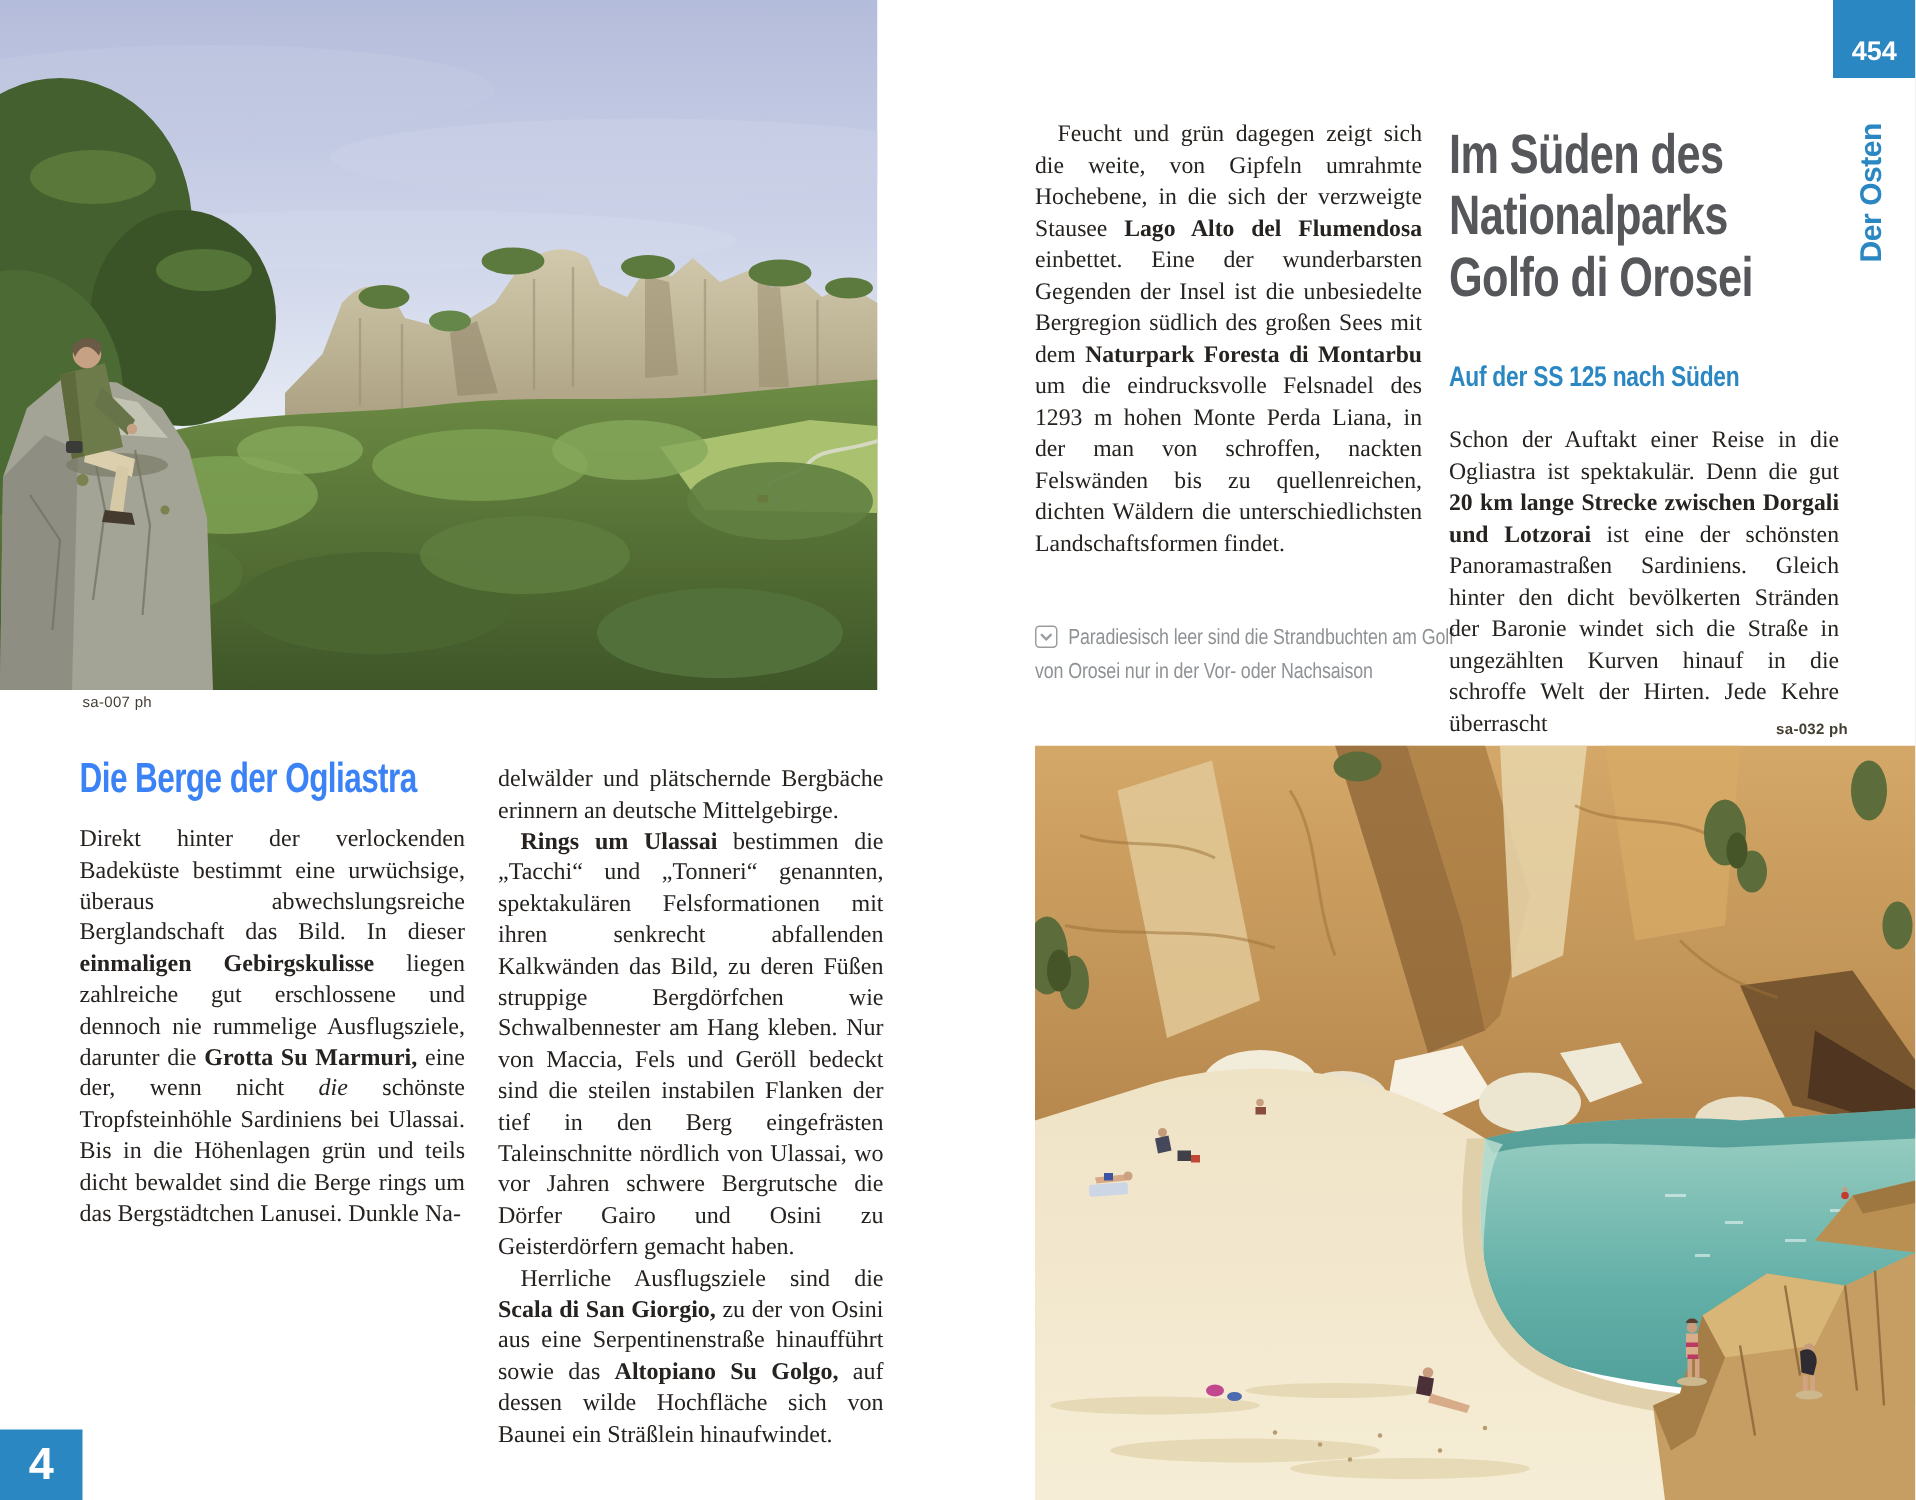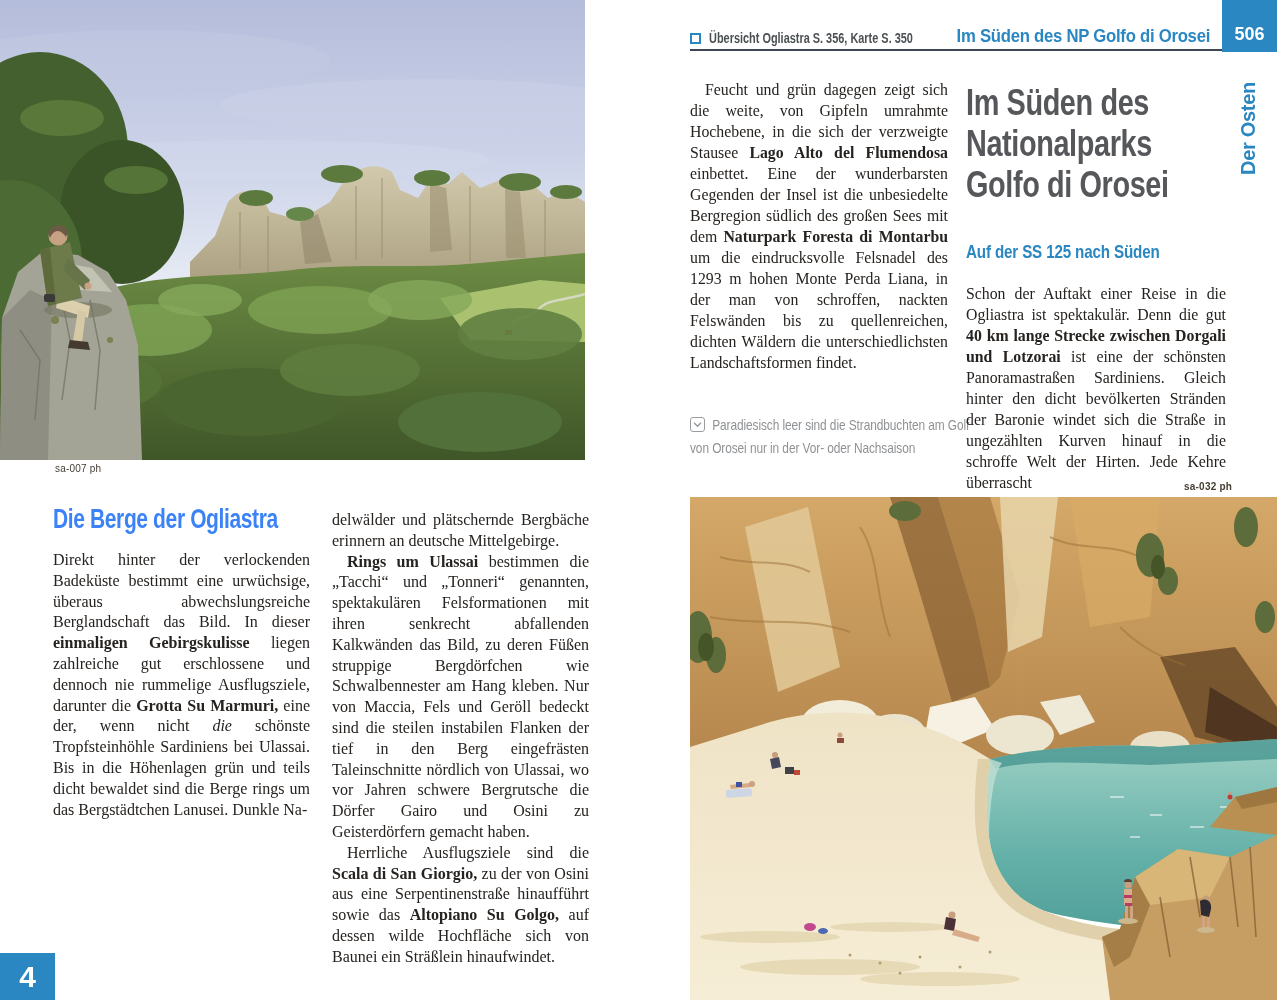--- a/index.html
+++ b/index.html
@@ -184,28 +184,21 @@
   </div>
   <div id="col2" class="bodycol">
     <p><span>delwälder und plätschernde Bergbäche erinnern an deutsche Mittelgebirge.</span></p>
     <p class="ind"><b>Rings um Ulassai</b><span> bestimmen die „Tacchi“ und „Tonneri“ genannten, spektakulären Felsformationen mit ihren senkrecht abfallenden Kalkwänden das Bild, zu deren Füßen struppige Bergdörfchen wie Schwalbennester am Hang kleben. Nur von Maccia, Fels und Geröll bedeckt sind die steilen instabilen Flanken der tief in den Berg eingefrästen Taleinschnitte nördlich von Ulassai, wo vor Jahren schwere Bergrutsche die Dörfer Gairo und Osini zu Geisterdörfern gemacht haben.</span></p>
     <p class="ind"><span>Herrliche Ausflugsziele sind die </span><b>Scala di San Giorgio,</b><span> zu der von Osini aus eine Serpentinenstraße hinaufführt sowie das </span><b>Altopiano Su Golgo,</b><span> auf dessen wilde Hochfläche sich von Baunei ein Sträßlein hinaufwindet.</span></p>
   </div>
 
 
   <div id="tab4" class="pagetab">4</div>
 
-  <div id="hdr">
-    <div id="hdrLeft">
-      <span id="hdrSquare"></span>
-      <span id="hdrLeftText">Übersicht Ogliastra S. 356, Karte S. 350</span>
-    </div>
-    <span id="hdrRight">Im Süden des NP Golfo di Orosei</span>
-  </div>
-  <div id="tab359" class="pagetab">506</div>
+  <div id="tab359" class="pagetab">454</div>
 
   <div id="midCol" class="bodycol">
     <p class="ind"><span>Feucht und grün dagegen zeigt sich die weite, von Gipfeln umrahmte Hochebene, in die sich der verzweigte Stausee </span><b>Lago Alto del Flumendosa</b><span> einbettet. Eine der wunderbarsten Gegenden der Insel ist die unbesiedelte Bergregion südlich des großen Sees mit dem </span><b>Naturpark Foresta di Montarbu</b><span> um die eindrucksvolle Felsnadel des 1293 m hohen Monte Perda Liana, in der man von schroffen, nackten Felswänden bis zu quellenreichen, dichten Wäldern die unterschiedlichsten Landschaftsformen findet.</span></p>
   </div>
 
   <div id="capR" class="caption">
     <span class="cap-icon">
       <svg viewBox="0 0 15 15">
           <polyline points="4,6 7.5,9.5 11,6" fill="none" stroke="#9a9da0" stroke-width="1.8" stroke-linecap="round"></polyline>
         </svg>
@@ -213,21 +206,21 @@
     <span class="cap-inner">Paradiesisch leer sind die Strandbuchten am Golf von Orosei nur in der Vor- oder Nachsaison</span>
   </div>
 
   <div id="titleR">Im Süden des
 Nationalparks
 Golfo di Orosei</div>
   <div id="subR">
     <span class="cond">Auf der SS 125 nach Süden</span>
   </div>
   <div id="bodyR" class="bodycol">
-    <p><span>Schon der Auftakt einer Reise in die Ogliastra ist spektakulär. Denn die gut </span><b>40 km lange Strecke zwischen Dorgali und Lotzorai</b><span> ist eine der schönsten Panoramastraßen Sardiniens. Gleich hinter den dicht bevölkerten Stränden der Baronie windet sich die Straße in ungezählten Kurven hinauf in die schroffe Welt der Hirten. Jede Kehre überrascht</span></p>
+    <p><span>Schon der Auftakt einer Reise in die Ogliastra ist spektakulär. Denn die gut </span><b>20 km lange Strecke zwischen Dorgali und Lotzorai</b><span> ist eine der schönsten Panoramastraßen Sardiniens. Gleich hinter den dicht bevölkerten Stränden der Baronie windet sich die Straße in ungezählten Kurven hinauf in die schroffe Welt der Hirten. Jede Kehre überrascht</span></p>
   </div>
 
   <div id="vtab">
     <span>Der Osten</span>
   </div>
 
   <div id="creditR" class="credit">sa-032 ph</div>
 
   <svg id="photoR" class="photo" viewBox="0 0 587 503" preserveAspectRatio="none" xmlns="http://www.w3.org/2000/svg">
     <defs>

